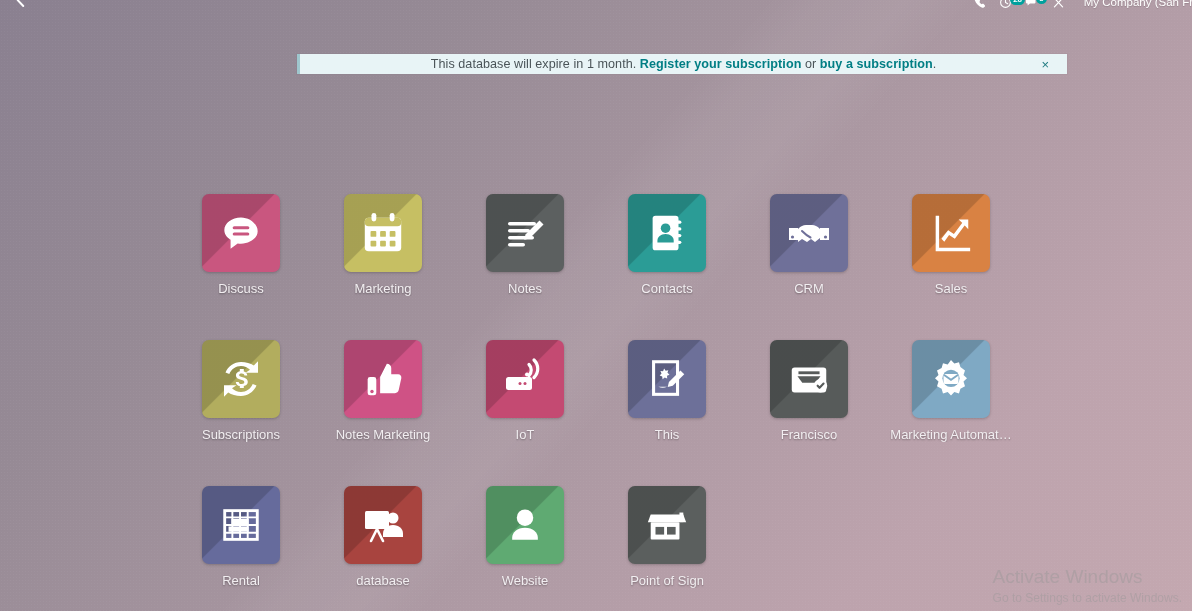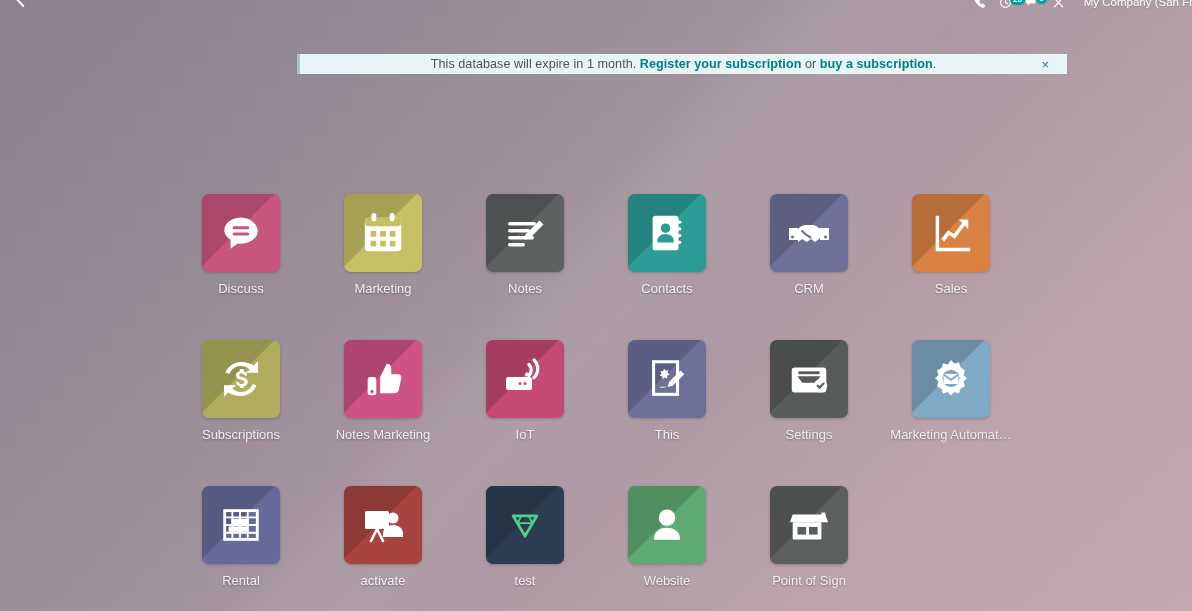--- a/index.html
+++ b/index.html
@@ -368,21 +368,21 @@
     <div class="app">
       <div class="tile" style="background:#575b5a">
         <svg width="46" height="46" viewBox="0 0 48 48">
           <rect class="glyph" x="6" y="12" width="36" height="26" rx="3"></rect>
           <rect x="13" y="16" width="22" height="3" fill="#575b5a"></rect>
           <path fill="#575b5a" d="M12 21h24l-5 7H17z"></path>
           <circle class="glyph" cx="36" cy="31" r="7"></circle>
           <path d="M33 31l2 2.2 4.2-4.4" fill="none" stroke="#575b5a" stroke-width="2.2" stroke-linecap="round" stroke-linejoin="round"></path>
         </svg>
       </div>
-      <div class="app-label">Settings</div>
+      <div class="app-label">Francisco</div>
     </div>
 
     <div class="app">
       <div class="tile" style="background:#7fa9c4">
         <svg width="48" height="48" viewBox="0 0 48 48">
           <path class="glyph" d="M24 5l3.3 3.6 4.7-1.4 1.4 4.7L38 15.4l-1.5 4.6 3.5 3.3-3.5 3.3 1.5 4.6-4.6 2.5-1.4 4.7-4.7-1.4L24 40.6l-3.3-3.6-4.7 1.4-1.4-4.7L10 31.2l1.5-4.6L8 23.3l3.5-3.3L10 15.4l4.6-2.5 1.4-4.7 4.7 1.4z"></path>
           <circle cx="24" cy="23.3" r="8.6" fill="#7fa9c4"></circle>
           <rect class="glyph" x="16.5" y="19" width="15" height="10" rx="1.4"></rect>
           <path d="M16.8 19.8l7.2 5 7.2-5" fill="none" stroke="#7fa9c4" stroke-width="1.8"></path>
         </svg>
@@ -407,32 +407,23 @@
 
     <div class="app">
       <div class="tile" style="background:#a8443f">
         <svg width="48" height="48" viewBox="0 0 48 48">
           <rect class="glyph" x="6" y="10" width="24" height="18" rx="1.5"></rect>
           <path d="M18 28 L12 40 M18 28 L24 40" stroke="#ffffff" stroke-width="2.6" stroke-linecap="round"></path>
           <circle class="glyph" cx="34" cy="17" r="5.5"></circle>
           <path class="glyph" d="M34 24c-6 0-10 3.8-10 8.5V36h20v-3.5c0-4.7-4-8.5-10-8.5z"></path>
         </svg>
       </div>
-      <div class="app-label">activate</div>
-    </div>
-
-    <div class="app">
-      <div class="tile" style="background:#2e3e52">
-        <svg width="44" height="44" viewBox="0 0 48 48">
-          <path d="M11 14h26l-13 22z" fill="none" stroke="#4fd18b" stroke-width="3" stroke-linejoin="round"></path>
-          <path d="M11 14l5 8h16l5-8M16 22l8 14 8-14M20 14l-4 8M28 14l4 8" fill="none" stroke="#4fd18b" stroke-width="2"></path>
-        </svg>
-      </div>
-      <div class="app-label">test</div>
-    </div>
+      <div class="app-label">database</div>
+    </div>
+
 
     <div class="app">
       <div class="tile" style="background:#5faa72">
         <svg width="44" height="44" viewBox="0 0 48 48">
           <circle class="glyph" cx="24" cy="16" r="9"></circle>
           <path class="glyph" d="M24 27c-8.5 0-14 5-14 11v2h28v-2c0-6-5.5-11-14-11z"></path>
         </svg>
       </div>
       <div class="app-label">Website</div>
     </div>
@@ -445,14 +436,18 @@
           <rect x="12" y="26" width="9" height="8" fill="#5b5f5e"></rect>
           <rect x="24" y="26" width="9" height="8" fill="#5b5f5e"></rect>
           <rect class="glyph" x="37" y="11" width="4" height="10"></rect>
         </svg>
       </div>
       <div class="app-label">Point of Sign</div>
     </div>
 
   </div>
 
+  <div class="watermark">
+    <div class="wm-title">Activate Windows</div>
+    <div class="wm-sub">Go to Settings to activate Windows.</div>
+  </div>
 
 </div>
 
 </body></html>

